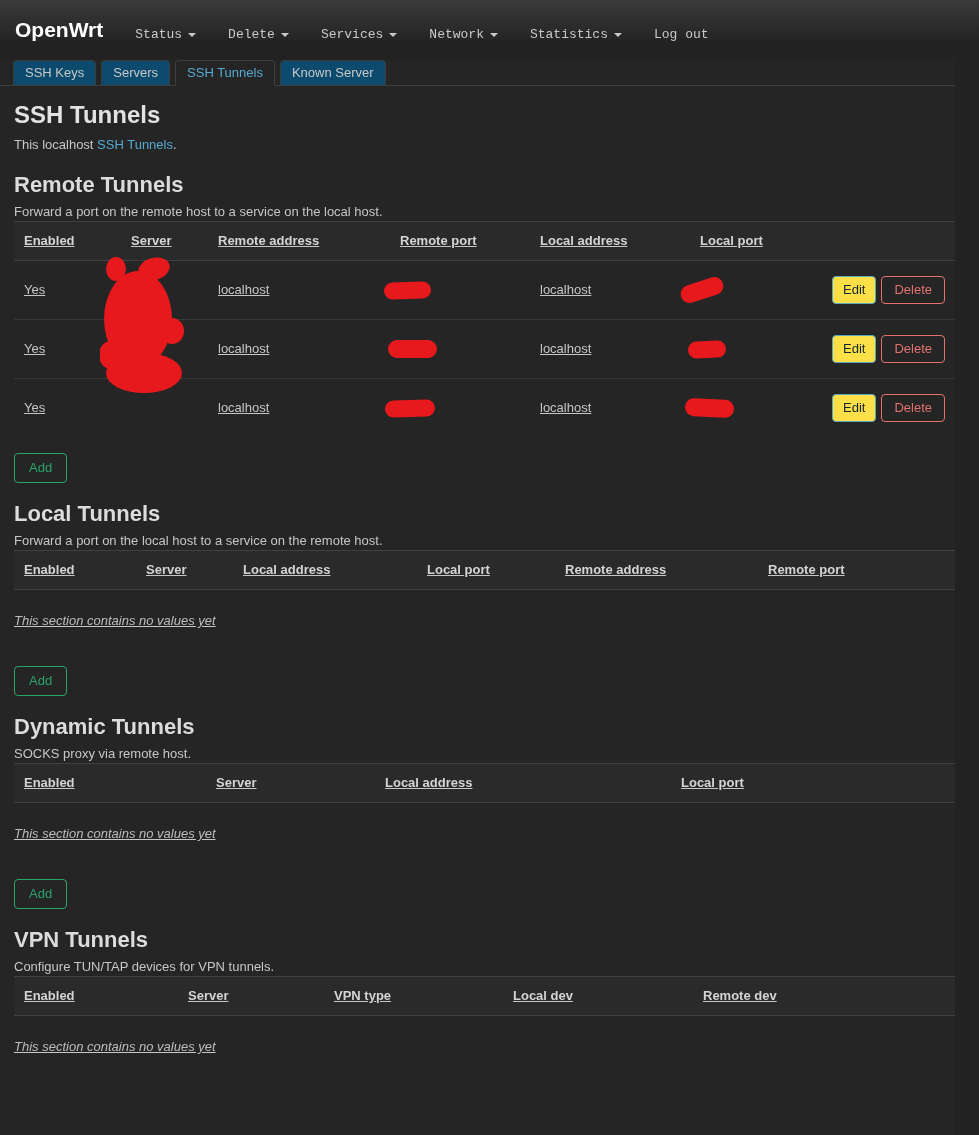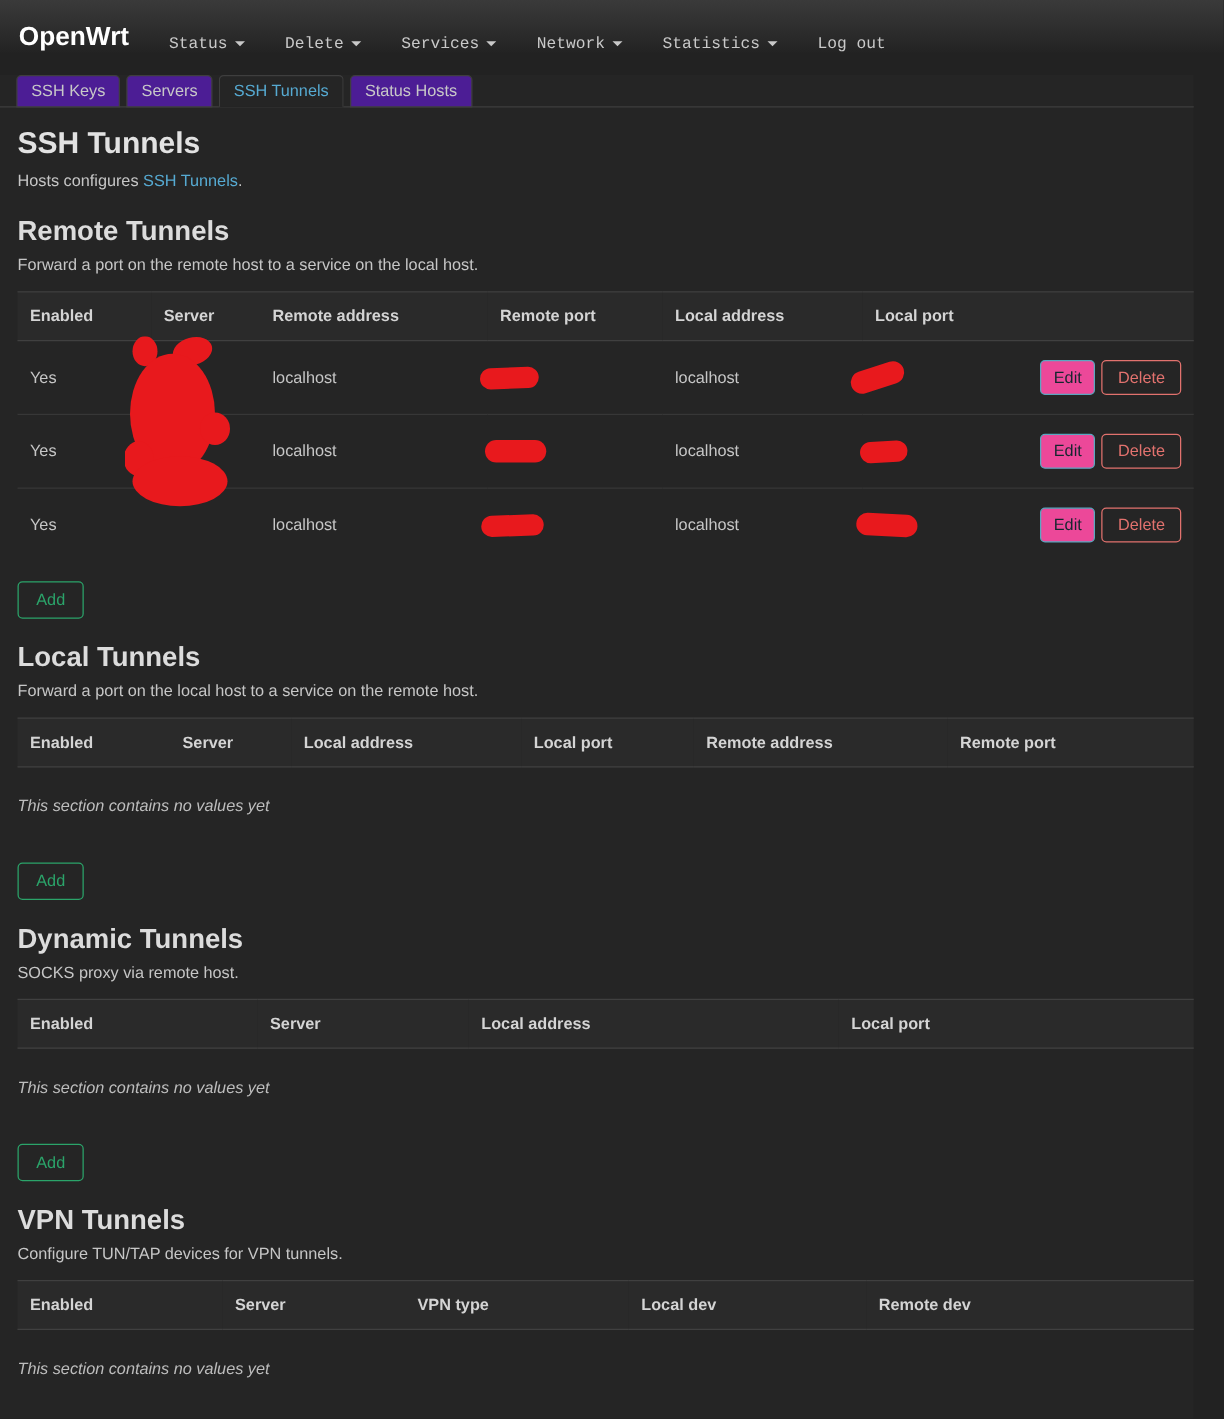--- a/index.html
+++ b/index.html
@@ -30,50 +30,50 @@
     width:955px; min-height:1093px; background:#252525;
     padding:0 0 0 14px;
   }
   
   .tabs {
     display:flex; gap:5px; align-items:flex-end;
     margin:18px 0 0 -14px; padding:0 0 0 13px;
     border-bottom:1px solid #3e3e3e;
   }
   .tab {
-    background:#4c1d95; border:1px solid #3e3e3e; border-bottom:none;
+    background:#0c4a6e; border:1px solid #3e3e3e; border-bottom:none;
     border-radius:4px 4px 0 0; padding:4px 11px 5px; color:#c8c8c8;
     cursor:pointer; margin-bottom:-1px; border-bottom:1px solid #3e3e3e;
   }
   .tab.active { background:#252525; color:#56aad2; border-bottom:1px solid #252525; }
   
   h2 { font-size:24px; line-height:30px; color:#e2e2e2; margin:14px 0 0; font-weight:bold; }
   .intro { margin:6px 0 0; line-height:18px; }
   a.link { color:#56aad2; text-decoration:none; cursor:pointer; }
   h3 { font-size:22px; line-height:21px; color:#dcdcdc; margin:20px 0 0; font-weight:bold; }
   .desc { margin:8px 0 0; line-height:18px; }
   
-  .table-wrap { position:relative; margin-top:12px; width:941px; }
+  .table-wrap { position:relative; width:941px;text-decoration:underline; }
   table { border-collapse:collapse; table-layout:fixed; width:941px; }
   thead th {
     text-align:left; font-weight:bold; color:#d4d4d4;
     background:#2a2a2a; padding:10px; line-height:18px;
     border-top:1px solid #404040; border-bottom:1px solid #404040;
   }
   tbody td { padding:15px 10px; line-height:18px; color:#c6c6c6; vertical-align:middle; }
   tbody tr + tr td { border-top:1px solid #373737; }
   td.actions { text-align:right; white-space:nowrap; }
   td.empty-cell { font-style:italic; color:#bdbdbd; padding:22px 0 20px; }
   
   .btn {
     display:inline-block; border-radius:4px; cursor:pointer;
     font-family:"Liberation Sans", sans-serif; font-size:13px; line-height:18px;
   }
   .btn-edit {
-    background:#ec4899; border:1px solid #5aa7c0; color:#13262e;
+    background:#fde047; border:1px solid #5aa7c0; color:#13262e;
     padding:4px 10px; margin-right:5px;
   }
   .btn-delete { background:transparent; border:1px solid #e2726e; color:#e2726e; padding:4px 12px; }
   .btn-add {
     background:transparent; border:1px solid #2ba46a; color:#2ba46a;
     padding:5px 14px; margin:16px 0 0;
   }
   
   .redact-pill {
     display:inline-block; background:#e8191d; border-radius:9px;
@@ -95,25 +95,25 @@
     <span class="menu-item"><span>Log out</span></span>
   </div>
 </nav>
 
 <div class="container">
 
   <div class="tabs">
     <span class="tab">SSH Keys</span>
     <span class="tab">Servers</span>
     <span class="tab active">SSH Tunnels</span>
-    <span class="tab">Status Hosts</span>
+    <span class="tab">Known Server</span>
   </div>
 
   <h2>SSH Tunnels</h2>
-  <p class="intro"><span>Hosts configures </span><a class="link">SSH Tunnels</a><span>.</span></p>
+  <p class="intro"><span>This localhost </span><a class="link">SSH Tunnels</a><span>.</span></p>
 
   
   <h3>Remote Tunnels</h3>
   <p class="desc">Forward a port on the remote host to a service on the local host.</p>
 
   <div class="table-wrap">
     <table>
       <colgroup>
         <col style="width:107px">
           <col style="width:87px">

